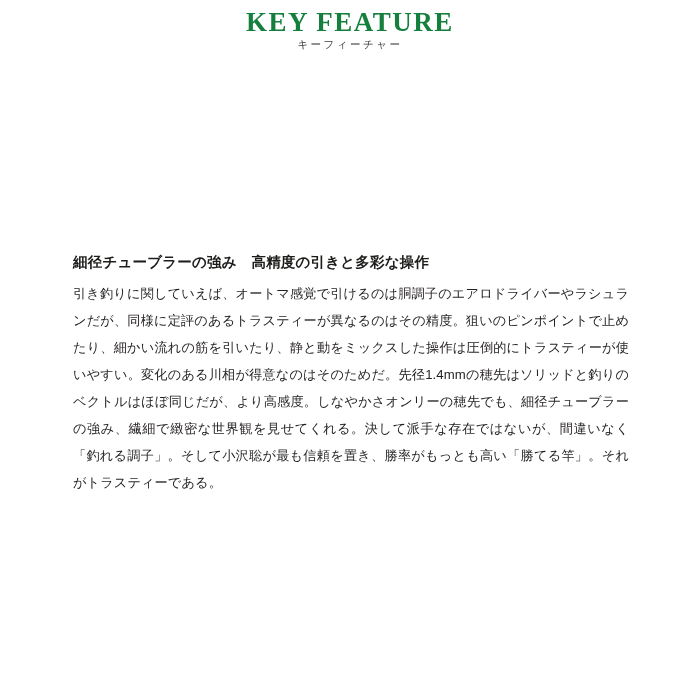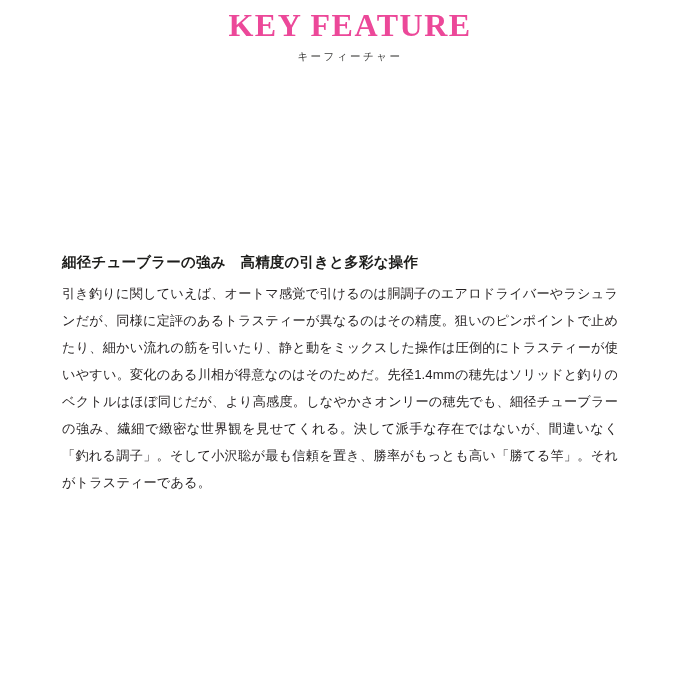--- a/index.html
+++ b/index.html
@@ -22,39 +22,38 @@
     box-sizing: border-box;
   }
 
   
   .header {
     padding-top: 6px;
     text-align: center;
   }
   .header-title {
     font-family: "Liberation Serif", "DejaVu Serif", serif;
-    font-size: 32px;
+    font-size: 27px;
     font-weight: bold;
     letter-spacing: 1.5px;
-    color: #ec4899;
+    color: #15803d;
     line-height: 1.2;
     margin: 0;
   }
   .header-subtitle {
-    margin-top: 6px;
     font-size: 10.5px;
     letter-spacing: 2.5px;
     color: #3a3a38;
     font-weight: normal;
   }
 
   
   .article {
     position: absolute;
-    left: 62px;
+    left: 73px;
     top: 253px;
     width: 556px;
   }
   .article-heading {
     font-size: 14.5px;
     font-weight: bold;
     color: #1d1d1b;
     margin: 0 0 8px 0;
     letter-spacing: 0.2px;
     white-space: pre;

